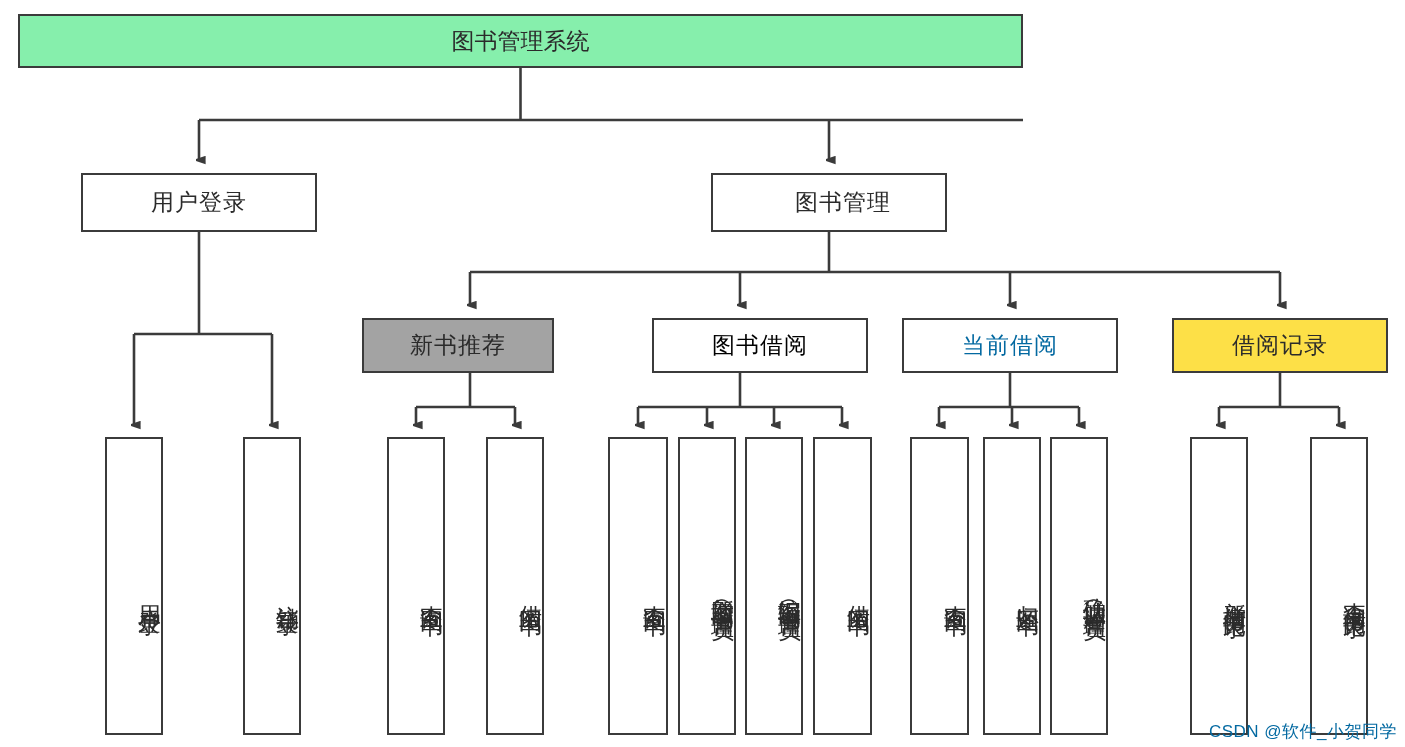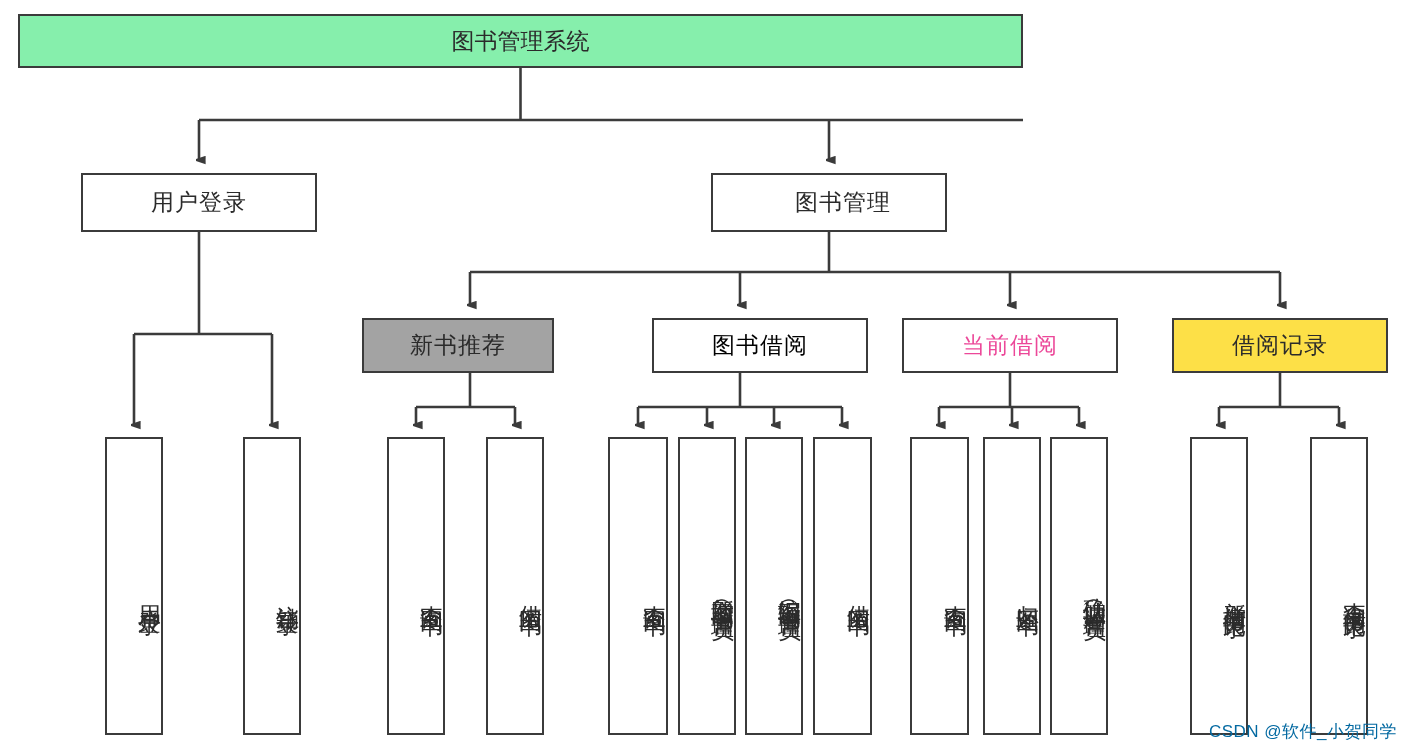--- a/index.html
+++ b/index.html
@@ -121,21 +121,21 @@
   <div class="node h" style="left: 711px; top: 173px; width: 236px; height: 59px; border-color: rgb(59, 59, 59); background: rgb(255, 255, 255); color: rgb(43, 43, 43); padding-left: 28px;">
       <span>图书管理</span>
     </div>
 
   <div class="node h" style="left: 362px; top: 318px; width: 192px; height: 55px; border-color: rgb(59, 59, 59); background: #a3a3a3; color: rgb(43, 43, 43);">
       <span>新书推荐</span>
     </div>
   <div class="node h" style="left: 632px; top: 318px; width: 216px; height: 55px; border-color: rgb(59, 59, 59); background: rgb(255, 255, 255); color: #000000; margin-left: 20px;">
       <span>图书借阅</span>
     </div>
-  <div class="node h" style="left: 902px; top: 318px; width: 216px; height: 55px; border-color: rgb(59, 59, 59); background: rgb(255, 255, 255); color: #ec4899;">
+  <div class="node h" style="left: 902px; top: 318px; width: 216px; height: 55px; border-color: rgb(59, 59, 59); background: rgb(255, 255, 255); color: #0369a1;">
       <span>当前借阅</span>
     </div>
   <div class="node h" style="left: 1172px; top: 318px; width: 216px; height: 55px; border-color: rgb(59, 59, 59); background: #fde047; color: rgb(43, 43, 43);">
       <span>借阅记录</span>
     </div>
 
   <div class="node leaf" style="left: 105px; top: 437px; width: 58px; height: 298px; border-color: rgb(59, 59, 59); background: rgb(255, 255, 255); color: rgb(43, 43, 43);">
       <span class="leaf-txt">用户登录</span>
     </div>
   <div class="node leaf" style="left: 243px; top: 437px; width: 58px; height: 298px; border-color: rgb(59, 59, 59); background: rgb(255, 255, 255); color: rgb(43, 43, 43);">

